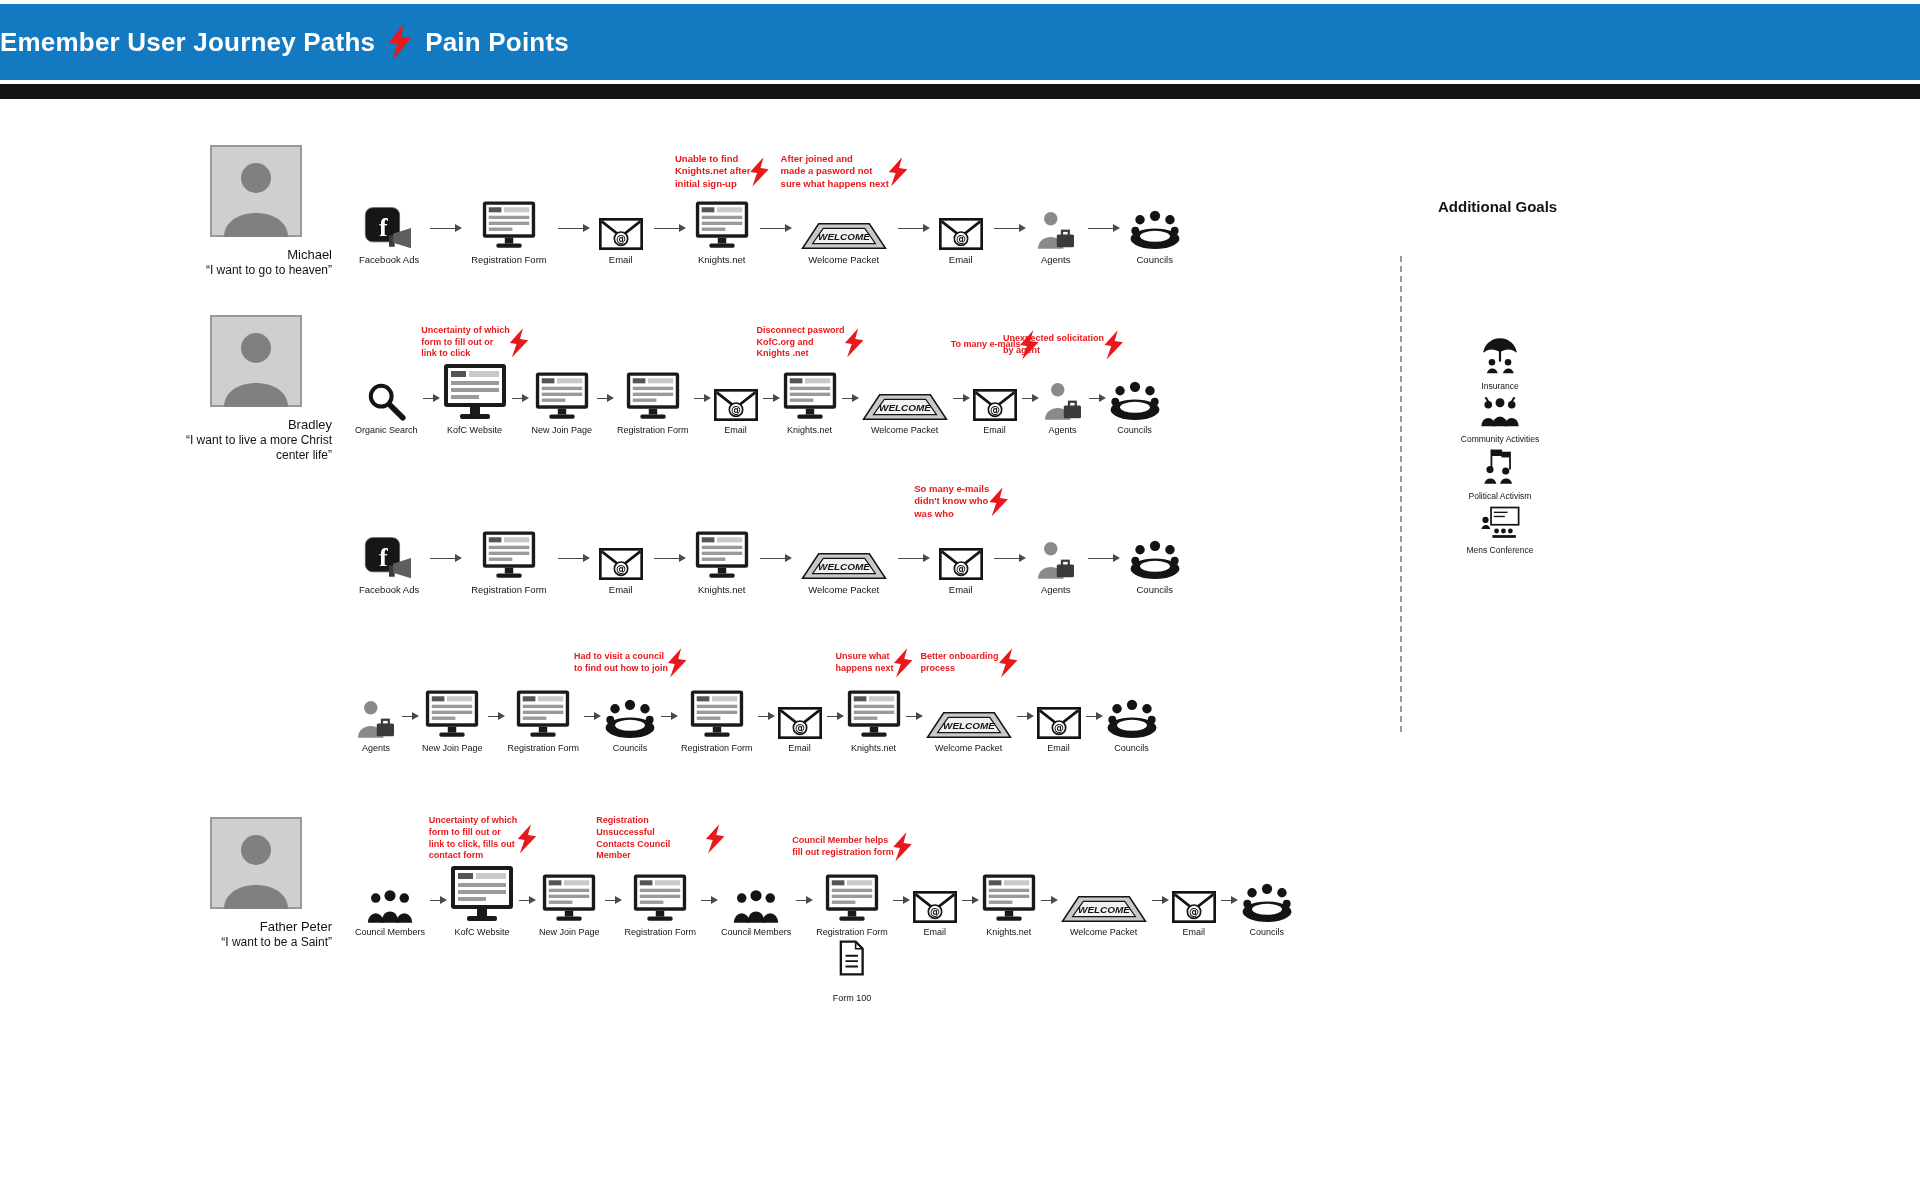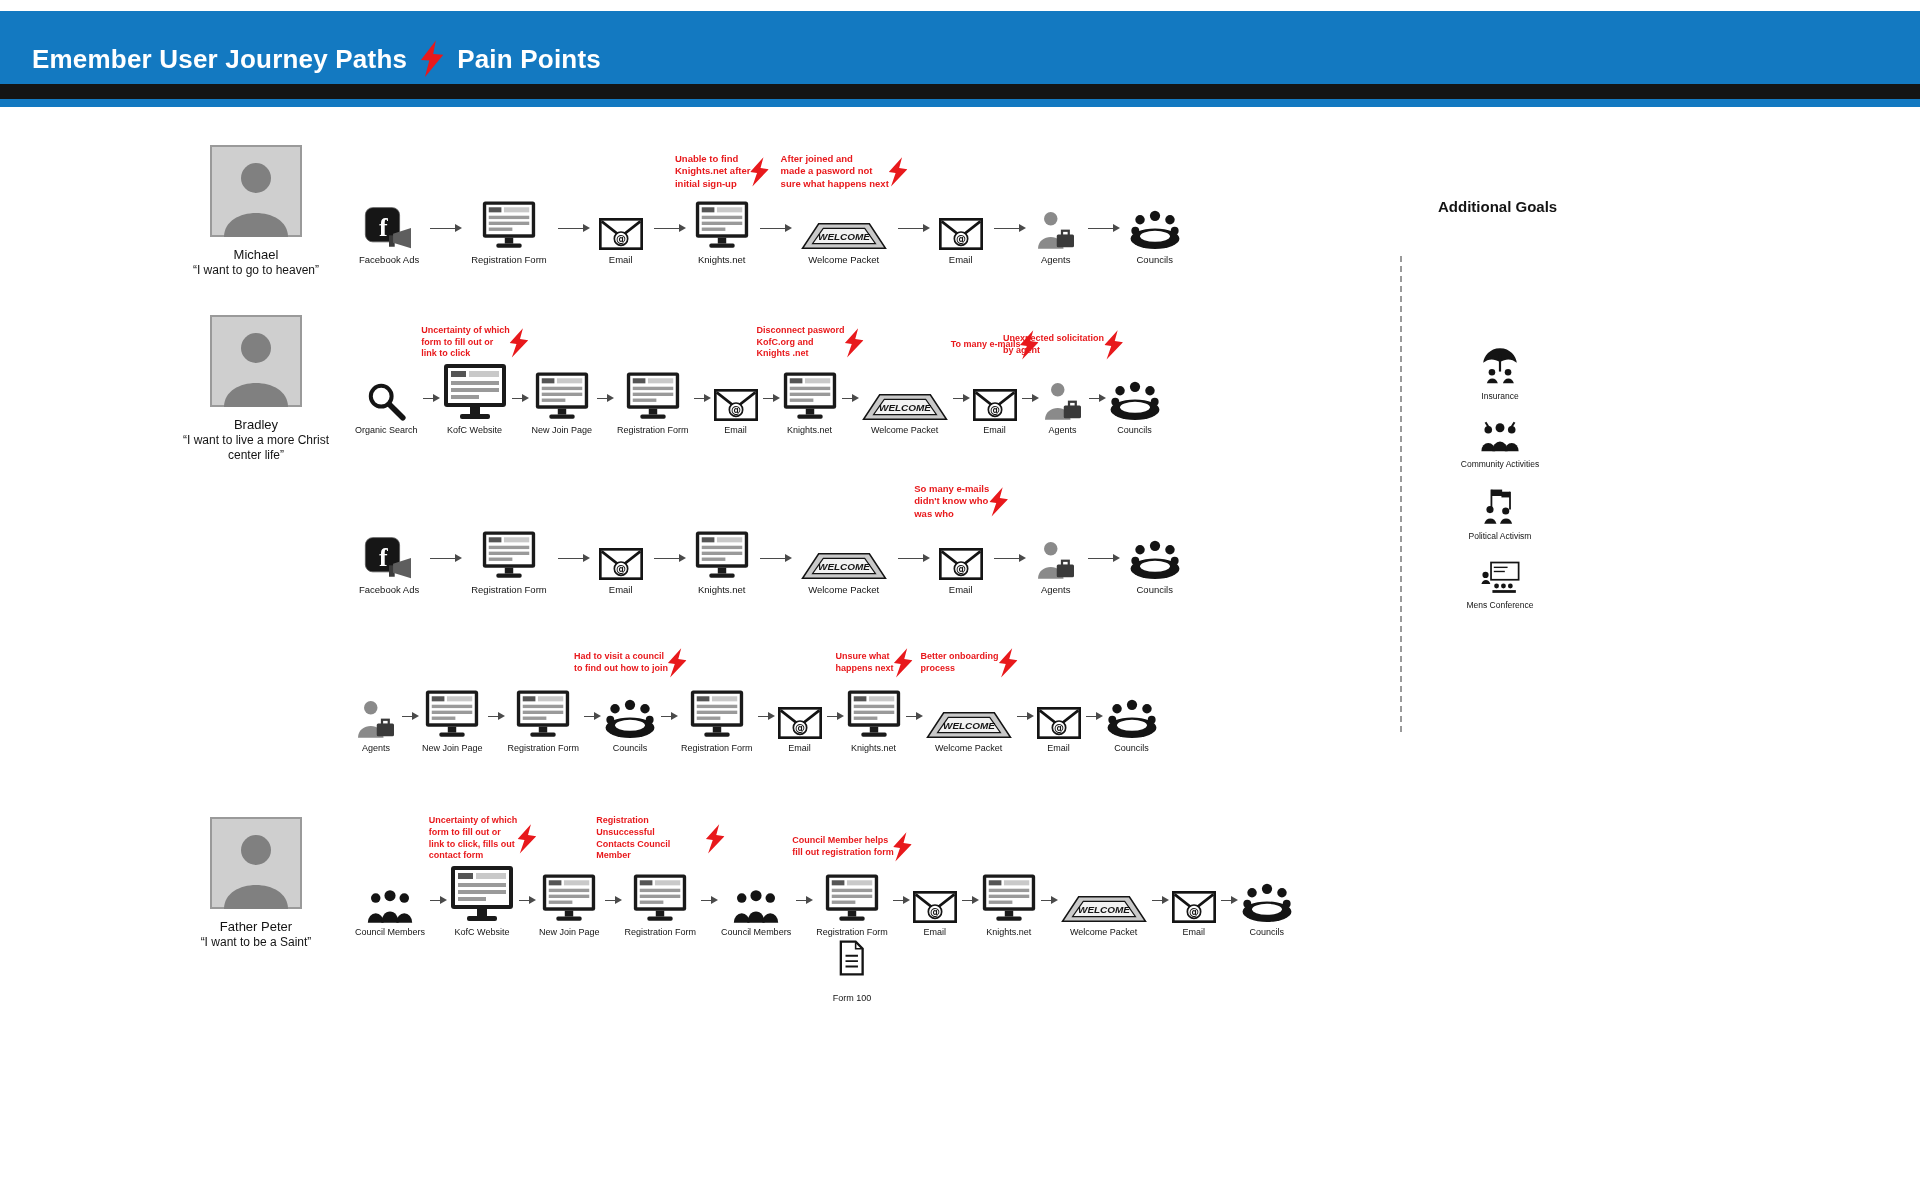--- a/index.html
+++ b/index.html
@@ -1,45 +1,45 @@
 <!DOCTYPE html>
 <html><head>
 <meta charset="utf-8">
 <style>
   *{margin:0;padding:0;box-sizing:border-box}
   html,body{width:1920px;height:1189px}
   body{position:relative;overflow:hidden;background:#fff;color:#141414;font-family:"Liberation Sans",sans-serif}
-  .header{position:absolute;top:11px;left:0;width:100%;height:96px;background:#1379c1;display:flex;align-items:center;gap:14px;padding-left:32px}
+  .header{position:absolute;top:4px;left:0;width:100%;height:76px;background:#1379c1;display:flex;align-items:center;gap:14px;}
   .htitle{color:#fff;font-size:26px;font-weight:bold;letter-spacing:.2px}
   .hbolt{display:flex;transform:rotate(4deg)}
   .bar{position:absolute;top:84px;left:0;width:100%;height:15px;background:#141414}
   .diagram{position:absolute;top:99px;left:0;right:0;bottom:0}
   .row{position:absolute;left:352px;height:150px;display:flex;align-items:flex-end}
   .r0{top:16px}.r1{top:186px}.r2{top:346px}.r3{top:504px}.r4{top:688px}
-  .persona{position:absolute;left:-172px;top:30px;width:152px;text-align:center}
+  .persona{position:absolute;left:-172px;top:30px;width:152px;text-align:right}
   .photo{width:92px;height:92px;margin:0 auto}
   .pname{margin-top:10px;font-size:13px}
   .pquote{font-size:12px;line-height:1.25;margin-top:1px}
   .step{position:relative;display:flex;flex-direction:column;align-items:center;justify-content:flex-end;padding:0 7px}
   .ibox{height:56px;display:flex;align-items:flex-end;justify-content:center;margin-bottom:4px}
   .slabel{font-size:9.5px;white-space:nowrap}
   .arrow{position:relative;flex:none;width:30px;height:1.5px;background:#4a4a4a;margin:0 4px 36px}
   .arrow::after{content:"";position:absolute;right:-2px;top:-3.2px;width:0;height:0;border-left:7px solid #4a4a4a;border-top:4px solid transparent;border-bottom:4px solid transparent}
   .compact .arrow{width:15px;margin:0 2px 36px}
   .compact .step{padding:0 3px}
   .compact .slabel{font-size:9px}
   .pain{position:absolute;bottom:74px;left:50%;transform:translateX(-50%);display:flex;flex-direction:row;align-items:center;width:max-content;max-width:128px;z-index:2}
   .ptext{color:#e8191c;font-size:9.5px;font-weight:bold;line-height:1.3;white-space:pre-line;text-align:left;margin-bottom:1px}
   .compact .ptext{font-size:9px}
   .bolt{display:flex;transform:rotate(8deg)}
   .sub{position:absolute;top:calc(100% + 3px);left:50%;transform:translateX(-50%);display:flex;flex-direction:column;align-items:center}
   .sublabel{font-size:9px;white-space:nowrap;margin-top:13px}
   .goals-title{position:absolute;left:1438px;top:198px;font-size:15px;font-weight:bold}
   .dashline{position:absolute;left:1400px;top:256px;height:476px;border-left:2px dashed #9a9a9a}
-  .goals{position:absolute;left:1442px;top:346px;width:116px;display:flex;flex-direction:column;align-items:center;gap:19px}
+  .goals{position:absolute;left:1442px;top:336px;width:116px;display:flex;flex-direction:column;align-items:center;gap:4px}
   .goal{display:flex;flex-direction:column;align-items:center;gap:3px}
   .glabel{font-size:8.5px;text-align:center;line-height:1.2}
 </style>
 </head>
 <body>
 
 <div class="header" style="background: rgb(19, 121, 193);">
   <span class="htitle">Emember User Journey Paths</span>
   <span class="hbolt">
       <svg width="22" height="40" viewBox="0 0 26 44">

